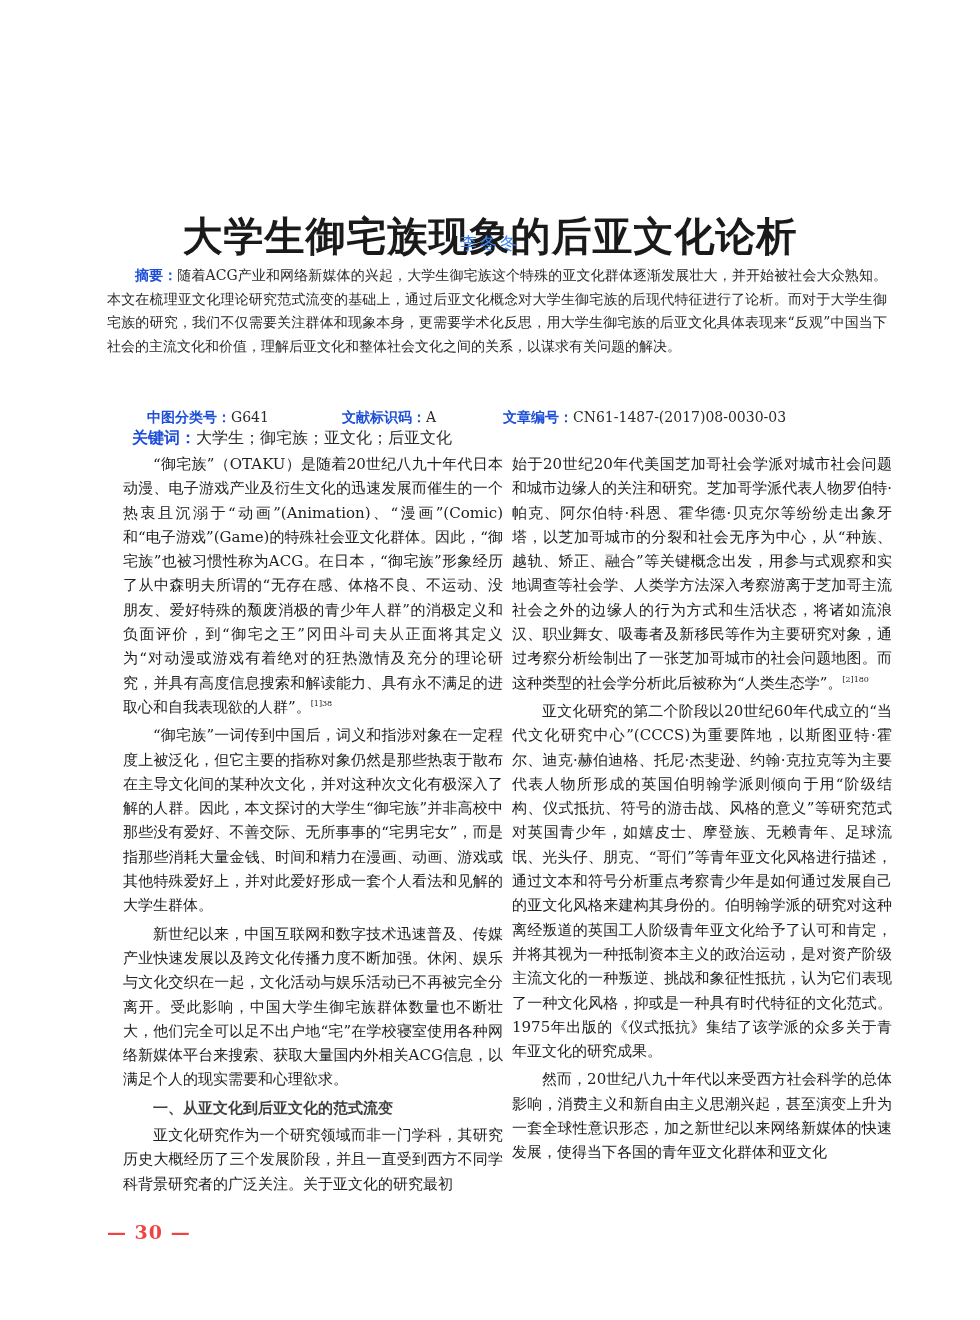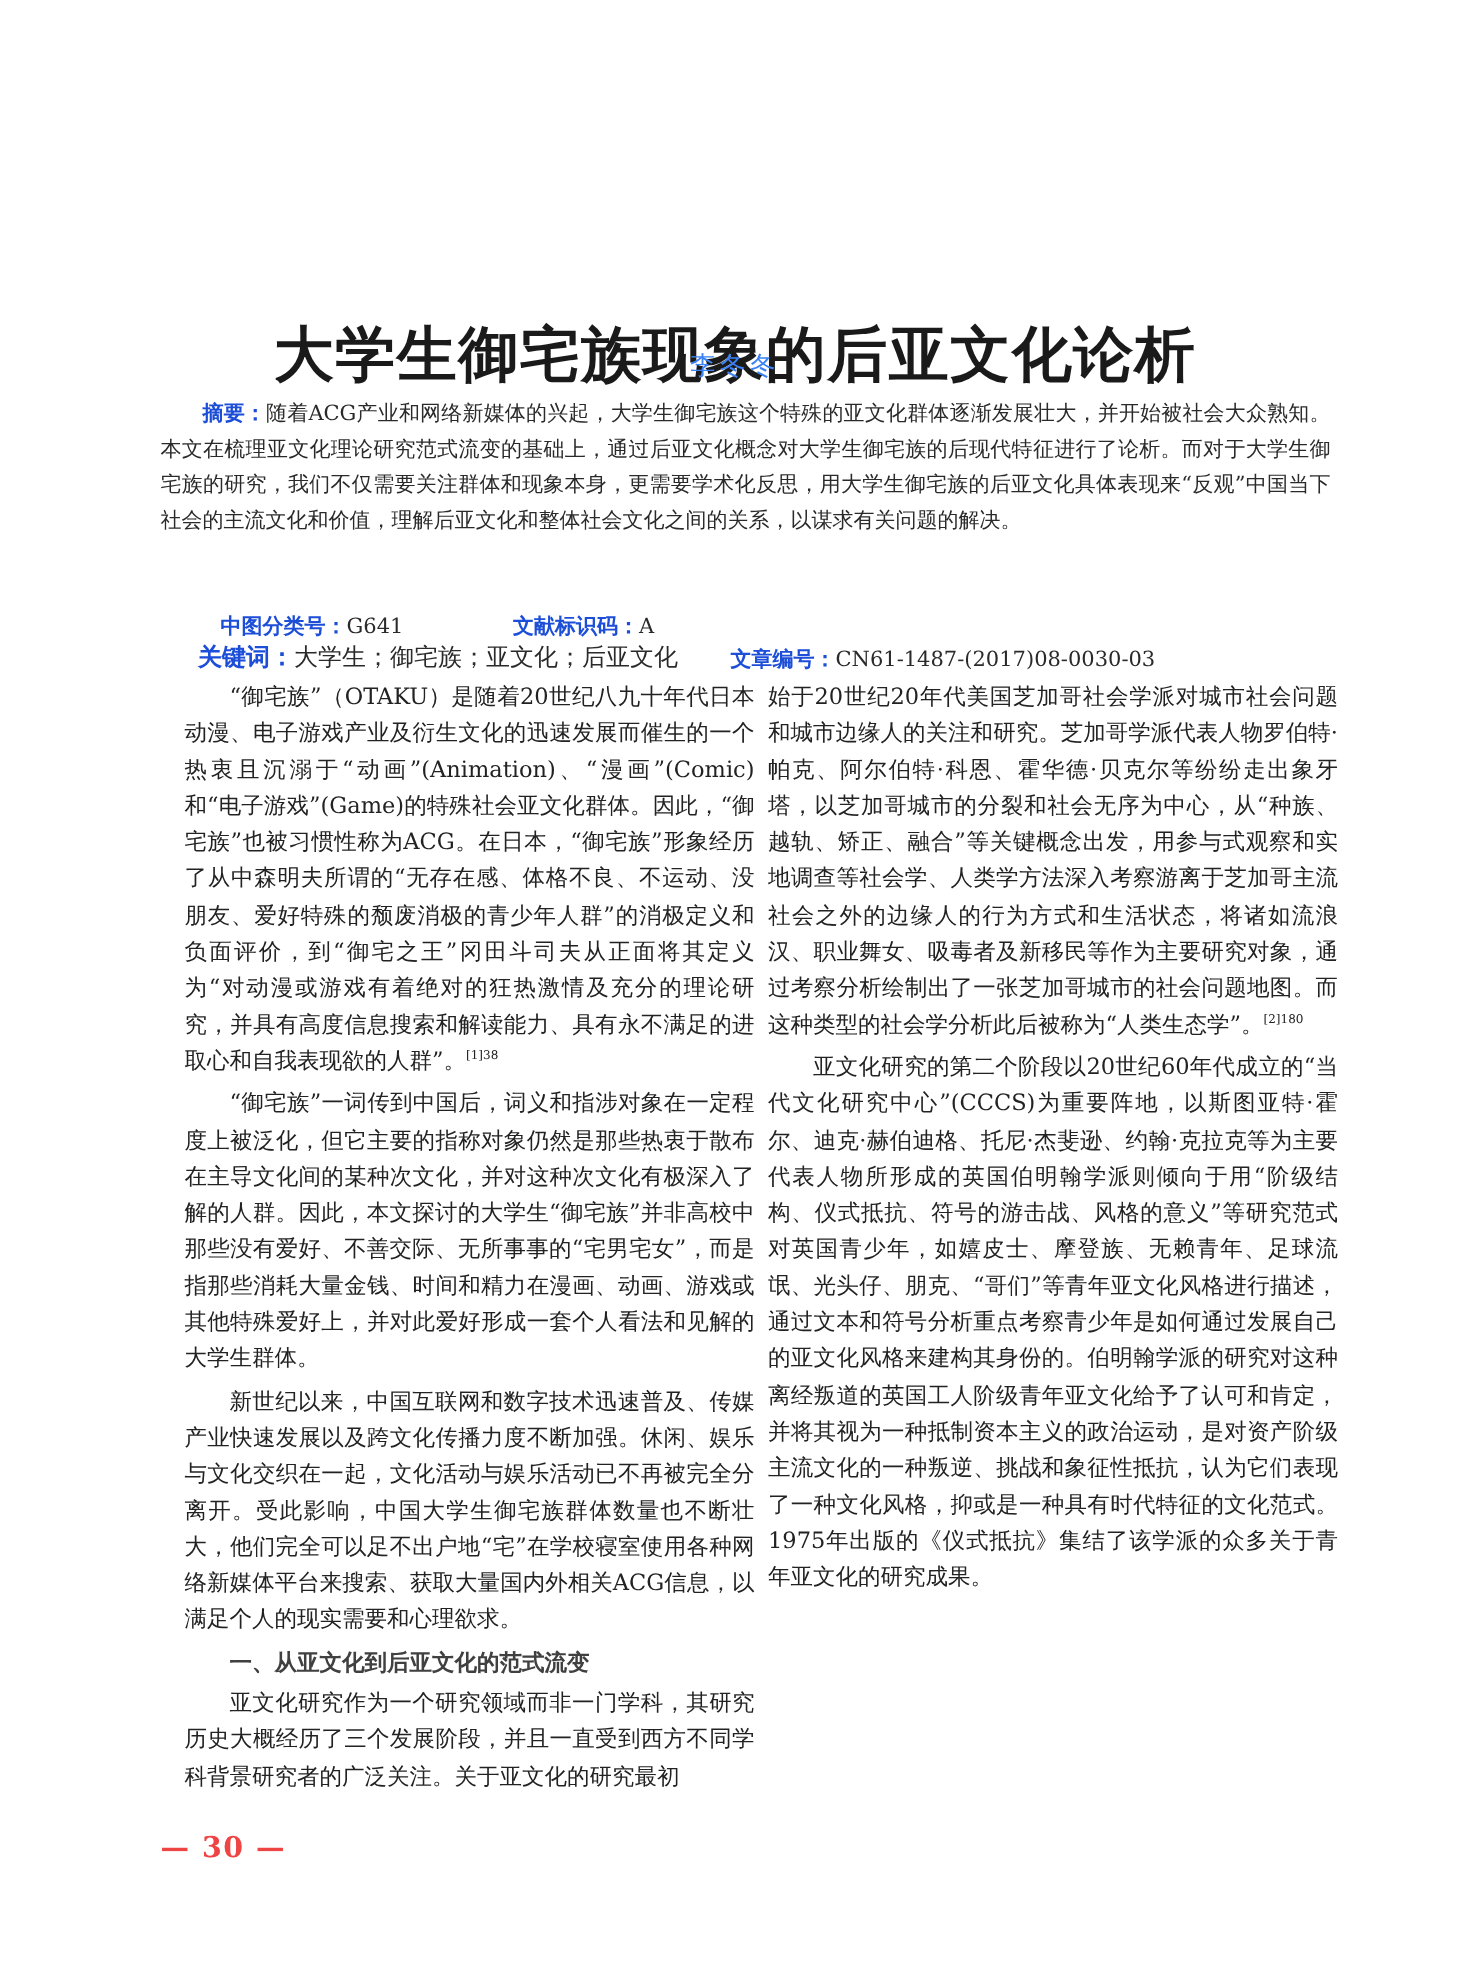--- a/index.html
+++ b/index.html
@@ -56,29 +56,30 @@
 <div class="title">大学生御宅族现象的后亚文化论析</div>
 <div class="author">李冬冬</div>
 
 <div class="abstract"><span class="label">摘要：</span><span>随着ACG产业和网络新媒体的兴起，大学生御宅族这个特殊的亚文化群体逐渐发展壮大，并开始被社会大众熟知。本文在梳理亚文化理论研究范式流变的基础上，通过后亚文化概念对大学生御宅族的后现代特征进行了论析。而对于大学生御宅族的研究，我们不仅需要关注群体和现象本身，更需要学术化反思，用大学生御宅族的后亚文化具体表现来“反观”中国当下社会的主流文化和价值，理解后亚文化和整体社会文化之间的关系，以谋求有关问题的解决。</span></div>
 
 <div class="keywords"><span class="label">关键词：</span><span>大学生；御宅族；亚文化；后亚文化</span></div>
 
 <div class="meta">
   <span class="item" style="left:12px;"><span class="label">中图分类号：</span><span>G641</span></span>
   <span class="item" style="left:207px;"><span class="label">文献标识码：</span><span>A</span></span>
-  <span class="item" style="left:352px;margin-top:22px;"><span class="label">文章编号：</span><span>CN61-1487-(2017)08-0030-03</span></span>
+  <span class="item" style="left:368px;"><span class="label">文章编号：</span><span>CN61-1487-(2017)08-0030-03</span></span>
 </div>
 
 <div class="col left">
   <p><span>“御宅族”（OTAKU）是随着20世纪八九十年代日本动漫、电子游戏产业及衍生文化的迅速发展而催生的一个热衷且沉溺于“动画”(Animation)、“漫画”(Comic)和“电子游戏”(Game)的特殊社会亚文化群体。因此，“御宅族”也被习惯性称为ACG。在日本，“御宅族”形象经历了从中森明夫所谓的“无存在感、体格不良、不运动、没朋友、爱好特殊的颓废消极的青少年人群”的消极定义和负面评价，到“御宅之王”冈田斗司夫从正面将其定义为“对动漫或游戏有着绝对的狂热激情及充分的理论研究，并具有高度信息搜索和解读能力、具有永不满足的进取心和自我表现欲的人群”。</span><sup>[1]38</sup></p>
   <p>“御宅族”一词传到中国后，词义和指涉对象在一定程度上被泛化，但它主要的指称对象仍然是那些热衷于散布在主导文化间的某种次文化，并对这种次文化有极深入了解的人群。因此，本文探讨的大学生“御宅族”并非高校中那些没有爱好、不善交际、无所事事的“宅男宅女”，而是指那些消耗大量金钱、时间和精力在漫画、动画、游戏或其他特殊爱好上，并对此爱好形成一套个人看法和见解的大学生群体。</p>
   <p>新世纪以来，中国互联网和数字技术迅速普及、传媒产业快速发展以及跨文化传播力度不断加强。休闲、娱乐与文化交织在一起，文化活动与娱乐活动已不再被完全分离开。受此影响，中国大学生御宅族群体数量也不断壮大，他们完全可以足不出户地“宅”在学校寝室使用各种网络新媒体平台来搜索、获取大量国内外相关ACG信息，以满足个人的现实需要和心理欲求。</p>
   <h3>一、从亚文化到后亚文化的范式流变</h3>
   <p>亚文化研究作为一个研究领域而非一门学科，其研究历史大概经历了三个发展阶段，并且一直受到西方不同学科背景研究者的广泛关注。关于亚文化的研究最初</p>
 </div>
 
 <div class="col right">
   <p class="noindent"><span>始于20世纪20年代美国芝加哥社会学派对城市社会问题和城市边缘人的关注和研究。芝加哥学派代表人物罗伯特·帕克、阿尔伯特·科恩、霍华德·贝克尔等纷纷走出象牙塔，以芝加哥城市的分裂和社会无序为中心，从“种族、越轨、矫正、融合”等关键概念出发，用参与式观察和实地调查等社会学、人类学方法深入考察游离于芝加哥主流社会之外的边缘人的行为方式和生活状态，将诸如流浪汉、职业舞女、吸毒者及新移民等作为主要研究对象，通过考察分析绘制出了一张芝加哥城市的社会问题地图。而这种类型的社会学分析此后被称为“人类生态学”。</span><sup>[2]180</sup></p>
   <p>亚文化研究的第二个阶段以20世纪60年代成立的“当代文化研究中心”(CCCS)为重要阵地，以斯图亚特·霍尔、迪克·赫伯迪格、托尼·杰斐逊、约翰·克拉克等为主要代表人物所形成的英国伯明翰学派则倾向于用“阶级结构、仪式抵抗、符号的游击战、风格的意义”等研究范式对英国青少年，如嬉皮士、摩登族、无赖青年、足球流氓、光头仔、朋克、“哥们”等青年亚文化风格进行描述，通过文本和符号分析重点考察青少年是如何通过发展自己的亚文化风格来建构其身份的。伯明翰学派的研究对这种离经叛道的英国工人阶级青年亚文化给予了认可和肯定，并将其视为一种抵制资本主义的政治运动，是对资产阶级主流文化的一种叛逆、挑战和象征性抵抗，认为它们表现了一种文化风格，抑或是一种具有时代特征的文化范式。1975年出版的《仪式抵抗》集结了该学派的众多关于青年亚文化的研究成果。</p>
+  <p>然而，20世纪八九十年代以来受西方社会科学的总体影响，消费主义和新自由主义思潮兴起，甚至演变上升为一套全球性意识形态，加之新世纪以来网络新媒体的快速发展，使得当下各国的青年亚文化群体和亚文化</p>
 </div>
 
 <div class="page-num">— 30 —</div>
 
 </body></html>

